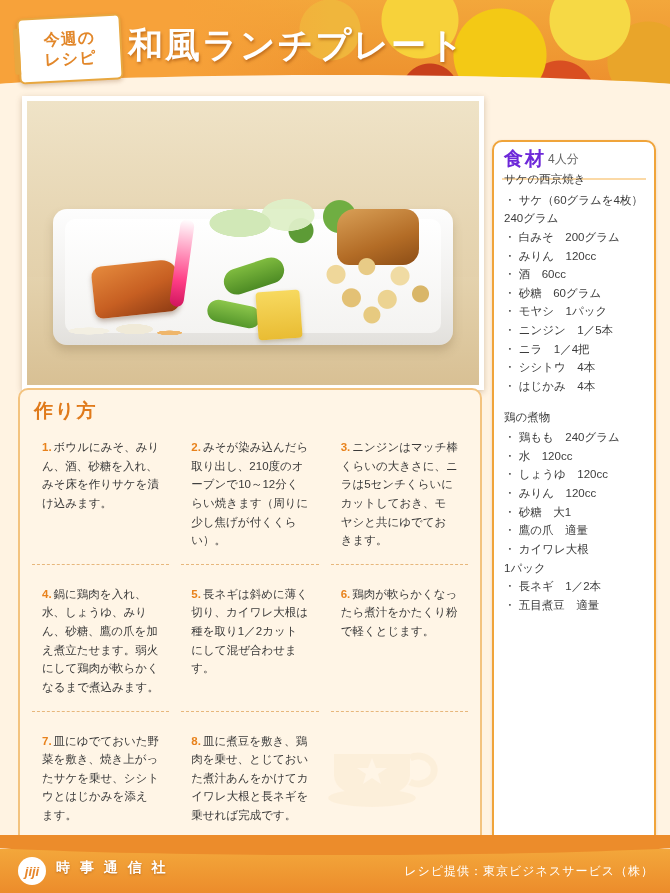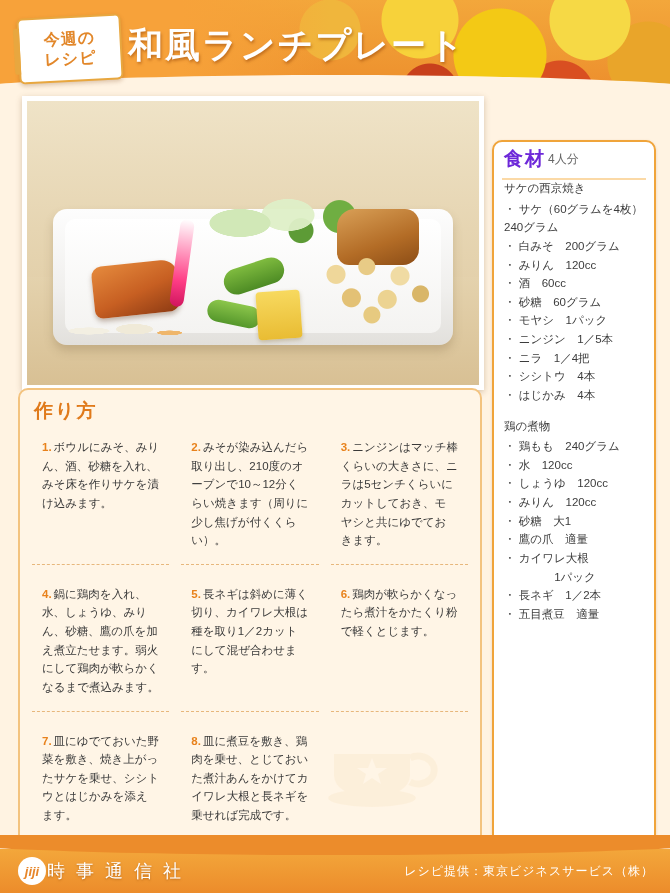--- a/index.html
+++ b/index.html
@@ -160,27 +160,27 @@
     color:#6d28d9;font-size:19px;font-weight:bold;margin-left:10px;letter-spacing:2px;
   }
   .ing-head .t2{
     color:#666;font-size:12px;margin-left:2px;
   }
   .ing-rule{
     position:absolute;left:8px;top:36px;width:144px;height:2px;
     background:#fbd9a6;
   }
   .ing-body{
-    position:absolute;left:10px;top:37px;width:142px;
+    position:absolute;left:10px;top:28px;width:142px;
     font-size:11.5px;color:#3c3c3c;line-height:1.62;
   }
   .ing-sec-title{font-size:11.5px;color:#3c3c3c;margin:0 0 2px 0;}
   .ing-li{margin:0;text-indent:0;}
   .ing-gap{height:12px;}
-  .ing-right{display:block;text-align:center;}
+  .ing-right{display:block;text-align:left;}
 
   
   .steps{
     position:absolute;left:18px;top:388px;width:460px;height:458px;
     background:#fff5e6;border:2px solid #f3c37f;border-radius:10px;
   }
   .steps-title{
     position:absolute;left:14px;top:8px;
     color:#e07a1b;font-size:19px;font-weight:bold;letter-spacing:2px;
   }
@@ -209,21 +209,21 @@
     content:"";position:absolute;left:0;top:-14px;width:670px;height:20px;
     background:#ec8c2b;border-radius:0 0 60% 60% / 0 0 20px 20px;
     transform:scaleX(1.25);
   }
   .logo{
     position:absolute;left:18px;top:8px;width:28px;height:28px;border-radius:50%;
     background:#fff;display:flex;align-items:center;justify-content:center;
     color:#e7862a;font-size:13px;font-weight:bold;font-style:italic;
   }
   .brand{
-    position:absolute;left:47px;top:10px;color:#fff;font-size:18px;font-weight:normal;
+    position:absolute;left:56px;top:10px;color:#fff;font-size:14px;font-weight:bold;
     letter-spacing:3px;text-shadow:0 1px 2px rgba(140,70,10,.5);
   }
   .credit{
     position:absolute;right:16px;top:14px;color:#fff;font-size:12px;
     letter-spacing:1px;
   }
 </style>
 </head>
 <body>
 

